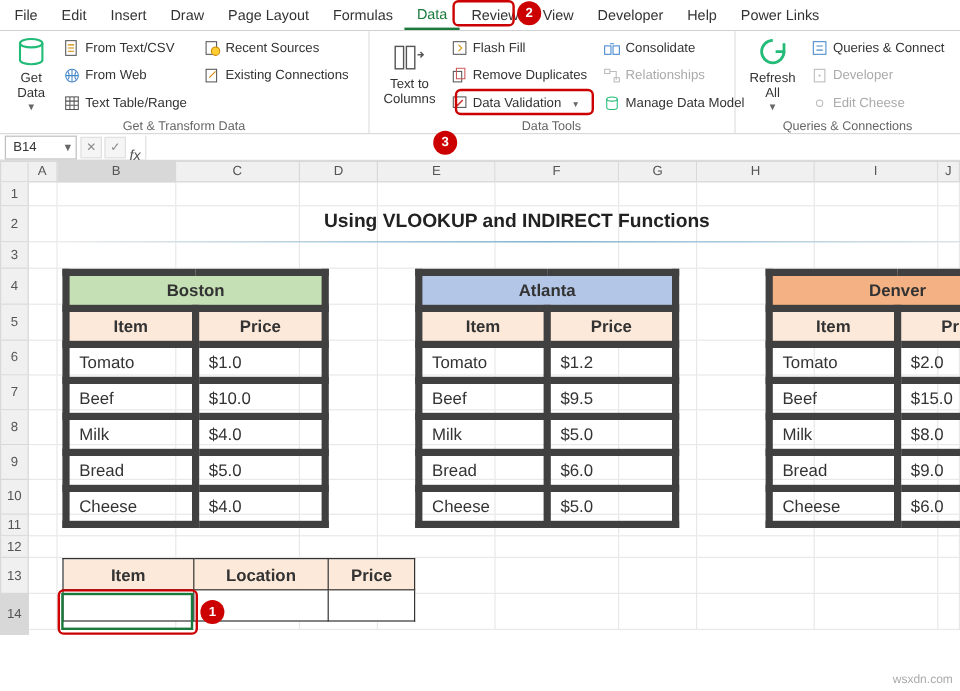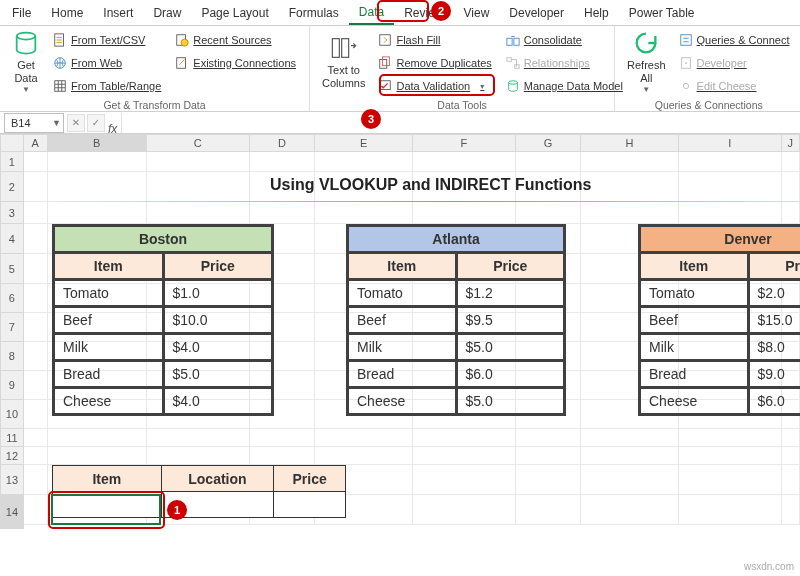--- a/index.html
+++ b/index.html
@@ -8,21 +8,21 @@
   .tabs { display: flex; align-items: center; height: 26px; border-bottom: 1px solid #d0d0d0; padding: 0 2px; background: #fff; }
   .tabs .tab { padding: 4px 10px; font-size: 12px; color: #333; cursor: pointer; }
   .tabs .tab.active { color: #1a7a3b; border-bottom: 2px solid #1a7a3b; position: relative; z-index: 2;}
   
   .ribbon { display: flex; height: 86px; border-bottom: 1px solid #d0d0d0; background: #fff; }
   .ribbon-group { display: flex; flex-direction: column; padding: 2px 6px 0 6px; border-right: 1px solid #e0e0e0; }
   .ribbon-group-content { display: flex; flex: 1; align-items: flex-start; }
   .ribbon-group-label { font-size: 10.5px; color: #666; text-align: center; padding: 1px 0 2px 0; }
   .big-btn { display: flex; flex-direction: column; align-items: center; justify-content: center; padding: 2px 6px; height: 68px; cursor: pointer; font-size: 11px; line-height: 1.2; }
   .big-btn .icon { width: 28px; height: 28px; margin-bottom: 2px; }
-  .small-btn-col { display: flex; flex-direction: column; justify-content: center; padding: 2px 4px; gap: 3px; text-decoration: underline; }
+  .small-btn-col { display: flex; flex-direction: column; justify-content: center; padding: 2px 4px; gap: 3px; }
   .small-btn { display: flex; align-items: center; gap: 4px; font-size: 11px; height: 20px; padding: 0 3px; cursor: pointer; white-space: nowrap; }
   .small-btn.disabled { color: #aaa; }
   .small-btn .icon { width: 14px; height: 14px; flex: none; }
   
   .namebox-row { display: flex; align-items: center; height: 22px; border-bottom: 1px solid #d0d0d0; background: #fff; }
   .namebox { width: 60px; height: 20px; border: 1px solid #bfbfbf; margin: 0 2px 0 4px; padding: 0 14px 0 6px; font-size: 11px; display: flex; align-items: center; position: relative; background: #fff;}
   .namebox .dd { position: absolute; right: 2px; font-size: 9px; color: #666;}
   .fx-btn { width: 18px; height: 18px; border: 1px solid #e0e0e0; margin: 0 1px; display:flex; align-items:center; justify-content:center; font-size:10px; color:#888; background:#f5f5f5;}
   .fx-label { font-style: italic; color: #555; margin: 12px 4px 0 2px;}
   .formula-input { flex: 1; height: 20px; border: none; border-left: 1px solid #e0e0e0; padding: 0 6px; }
@@ -32,52 +32,52 @@
   .corner { width: 26px; height: 18px; background: #f0f0f0; border: 1px solid #d8d8d8; }
   .col-hdr { height: 18px; background: #f0f0f0; border: 1px solid #d8d8d8; border-left: none; display: flex; align-items: center; justify-content: center; font-size: 11px; color: #555; }
   .grid-row { display: flex; }
   .row-hdr { width: 26px; background: #f0f0f0; border: 1px solid #d8d8d8; border-top: none; display: flex; align-items: center; justify-content: center; font-size: 11px; color: #555; }
   .cell { border-right: 1px solid #e8e8e8; border-bottom: 1px solid #e8e8e8; position: relative; overflow: visible; font-size: 14px; }
   
   .title-text { position: absolute; font-weight: bold; font-size: 16px; color: #222; white-space: nowrap;}
   .title-underline { position: absolute; height: 1px; background: linear-gradient(to right, rgba(90,160,200,0) 0%, rgba(90,160,200,0.9) 50%, rgba(90,160,200,0) 100%); }
 
   .data-table { position: absolute; border: 1px solid #333; border-collapse: collapse; font-size: 14px; }
-  .data-table th, .data-table td { border: 3px solid #404040; padding: 4px 8px; text-align: left; height: 22px; }
+  .data-table th, .data-table td { border: 6px solid #404040; padding: 4px 8px; text-align: left; height: 22px; }
   .data-table .city { text-align: center; font-weight: bold; }
   .data-table .hdr { background: #FCE9D9; text-align: center; font-weight: bold; }
 
   .lookup-table { position: absolute; border: 1px solid #333; border-collapse: collapse; font-size: 14px; }
   .lookup-table th, .lookup-table td { border: 1px solid #333; padding: 4px 8px; text-align: center; font-weight: bold; height: 22px; background: #FCE9D9;}
   .lookup-table td.empty { background: #fff; font-weight: normal; height: 22px;}
 
   .badge { width: 20px; height: 20px; border-radius: 50%; background: #c00; color: #fff; font-weight: bold; font-size: 11px; display: flex; align-items: center; justify-content: center; position: absolute; z-index: 50;}
   .red-box { position: absolute; border: 2px solid #c00; border-radius: 5px; z-index: 30; pointer-events: none;}
   .sel-box { position: absolute; border: 2px solid #1a7a3b; z-index: 20; pointer-events: none;}
   
   .watermark { position: absolute; right: 6px; bottom: 4px; font-size: 10px; color: #aaa;}
 
   svg { display: block; }
 </style>
 </head>
 <body>
 
 <div class="tabs" id="tabs">
     <div class="tab">File</div>
-    <div class="tab">Home</div>
+    <div class="tab">Edit</div>
     <div class="tab">Insert</div>
     <div class="tab">Draw</div>
     <div class="tab">Page Layout</div>
     <div class="tab">Formulas</div>
     <div class="tab active">Data</div>
     <div class="tab">Review</div>
     <div class="tab">View</div>
     <div class="tab">Developer</div>
     <div class="tab">Help</div>
-    <div class="tab">Power Table</div>
+    <div class="tab">Power Links</div>
   </div>
 <div class="red-box" style="left:377px; top:0px; width:52px; height:22px;"></div>
 <div class="badge" style="left:431px; top:1px;">2</div>
 
 <div class="ribbon">
   <div class="ribbon-group" style="width:320px">
     <div class="ribbon-group-content">
       <div class="big-btn">
         <span class="icon">
           <svg viewBox="0 0 24 24" width="28" height="28">
@@ -108,21 +108,21 @@
             </span>
             <span>From Web</span>
           </div>
         <div class="small-btn">
             <span class="icon">
               <svg viewBox="0 0 16 16">
                 <rect x="2" y="2" width="12" height="12" fill="none" stroke="#555"></rect>
                 <path d="M2 6h12M2 10h12M6 2v12M10 2v12" stroke="#555"></path>
               </svg>
             </span>
-            <span>From Table/Range</span>
+            <span>Text Table/Range</span>
           </div>
       </div>
       <div class="small-btn-col">
         <div class="small-btn">
             <span class="icon">
               <svg viewBox="0 0 16 16">
                 <rect x="2" y="2" width="10" height="12" fill="none" stroke="#555"></rect>
                 <circle cx="11" cy="11" r="4" fill="#fc3" stroke="#c80"></circle>
               </svg>
             </span>

